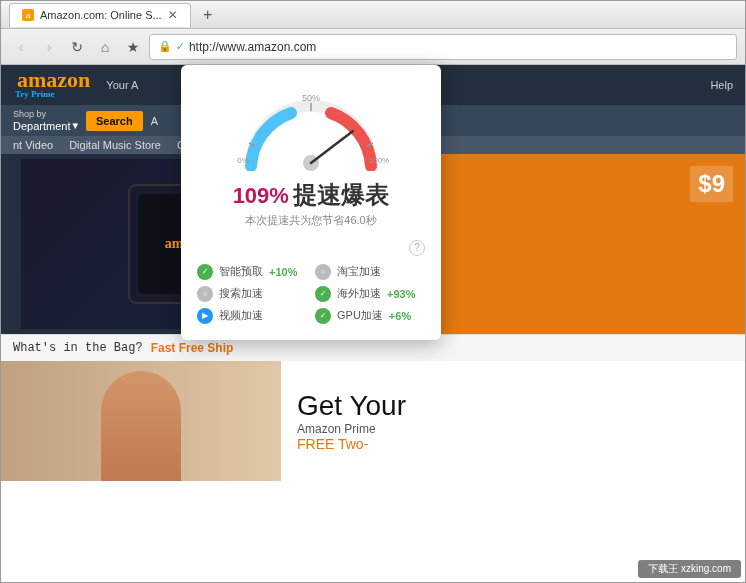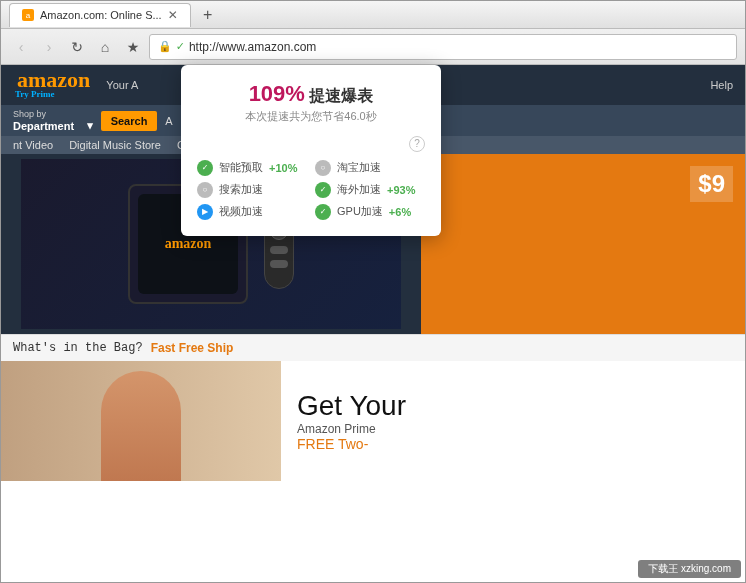--- a/index.html
+++ b/index.html
@@ -270,21 +270,21 @@
       justify-content: center;
       margin-bottom: 8px;
     }
     .speedometer-svg { width: 160px; height: 90px; }
 
     .speed-percentage {
       text-align: center;
       margin-bottom: 2px;
     }
     .speed-num { color: #be185d; font-size: 22px; font-weight: bold; }
-    .speed-label { color: #333; font-size: 16px; font-weight: bold; }
+    .speed-label { color: #333; font-size: 24px; font-weight: bold; }
     .speed-desc { text-align: center; font-size: 11px; color: #888; margin-bottom: 10px; }
     .help-icon {
       text-align: right;
       color: #aaa;
       font-size: 14px;
       margin-bottom: 8px;
     }
 
     
     .stats-grid {
@@ -348,21 +348,21 @@
         </div>
       </div>
       <span class="header-link">Your A</span>
       <span class="header-help">Help</span>
     </div>
 
     <div class="amazon-nav">
       <div class="shop-by-dept">
         <div>
           <div style="font-size:9px;color:#ccc">Shop by</div>
-          <div style="font-size:11px;color:#fff;font-weight:bold;display:flex;align-items:center;gap:13px">
+          <div style="font-size:11px;color:#fff;font-weight:normal;display:flex;align-items:center;gap:2px">
             <span>Department</span>
             <span>▾</span>
           </div>
         </div>
       </div>
       <button class="search-btn">Search</button>
       <span class="nav-tab-a">A</span>
     </div>
 
     <div class="amazon-category-nav">
@@ -408,20 +408,42 @@
         <div class="free-two">FREE Two-</div>
       </div>
     </div>
 
     <div class="watermark">下载王 xzking.com</div>
 
   </div>
 
   <div class="speed-overlay">
 
+    <div class="speedometer-container">
+      <svg class="speedometer-svg" viewBox="0 0 160 90">
+
+        <path d="M 20 85 A 60 60 0 0 1 140 85" fill="none" stroke="#eee" stroke-width="12" stroke-linecap="round"></path>
+
+        <path d="M 20 85 A 60 60 0 0 1 60 32" fill="none" stroke="#4fc3f7" stroke-width="12" stroke-linecap="round"></path>
+
+        <path d="M 100 32 A 60 60 0 0 1 140 85" fill="none" stroke="#ef5350" stroke-width="12" stroke-linecap="round"></path>
+
+        <line x1="80" y1="30" x2="80" y2="22" stroke="#999" stroke-width="1.5"></line>
+        <line x1="24" y1="65" x2="18" y2="62" stroke="#999" stroke-width="1.5"></line>
+        <line x1="136" y1="65" x2="142" y2="62" stroke="#999" stroke-width="1.5"></line>
+
+        <circle cx="80" cy="82" r="8" fill="#ccc"></circle>
+
+        <line x1="80" y1="82" x2="122" y2="50" stroke="#333" stroke-width="2.5" stroke-linecap="round"></line>
+
+        <text x="80" y="20" text-anchor="middle" font-size="9" fill="#999">50%</text>
+        <text x="12" y="82" text-anchor="middle" font-size="8" fill="#999">0%</text>
+        <text x="148" y="82" text-anchor="middle" font-size="8" fill="#999">100%</text>
+      </svg>
+    </div>
 
     <div class="speed-percentage">
       <span class="speed-num">109%</span>
       <span class="speed-label">提速爆表</span>
     </div>
     <div class="speed-desc">本次提速共为您节省46.0秒</div>
     <div class="help-icon">
       <span style="border:1px solid #ccc;border-radius:50%;width:16px;height:16px;display:inline-flex;align-items:center;justify-content:center;font-size:10px;color:#aaa;cursor:pointer">?</span>
     </div>
 

